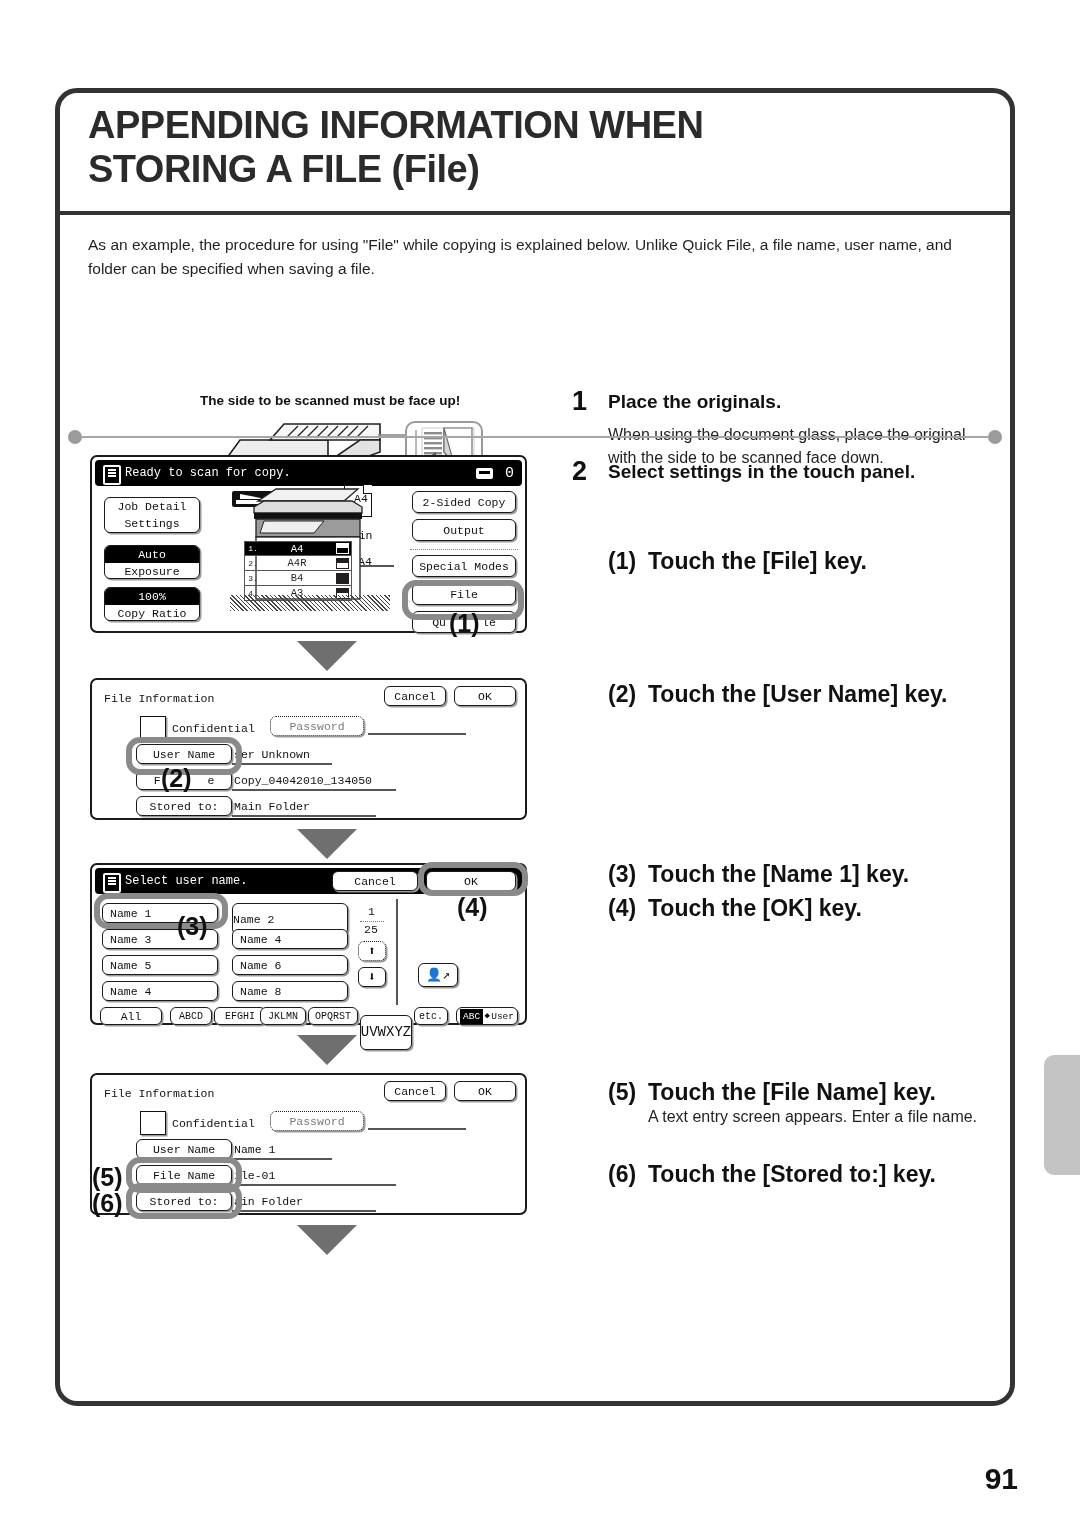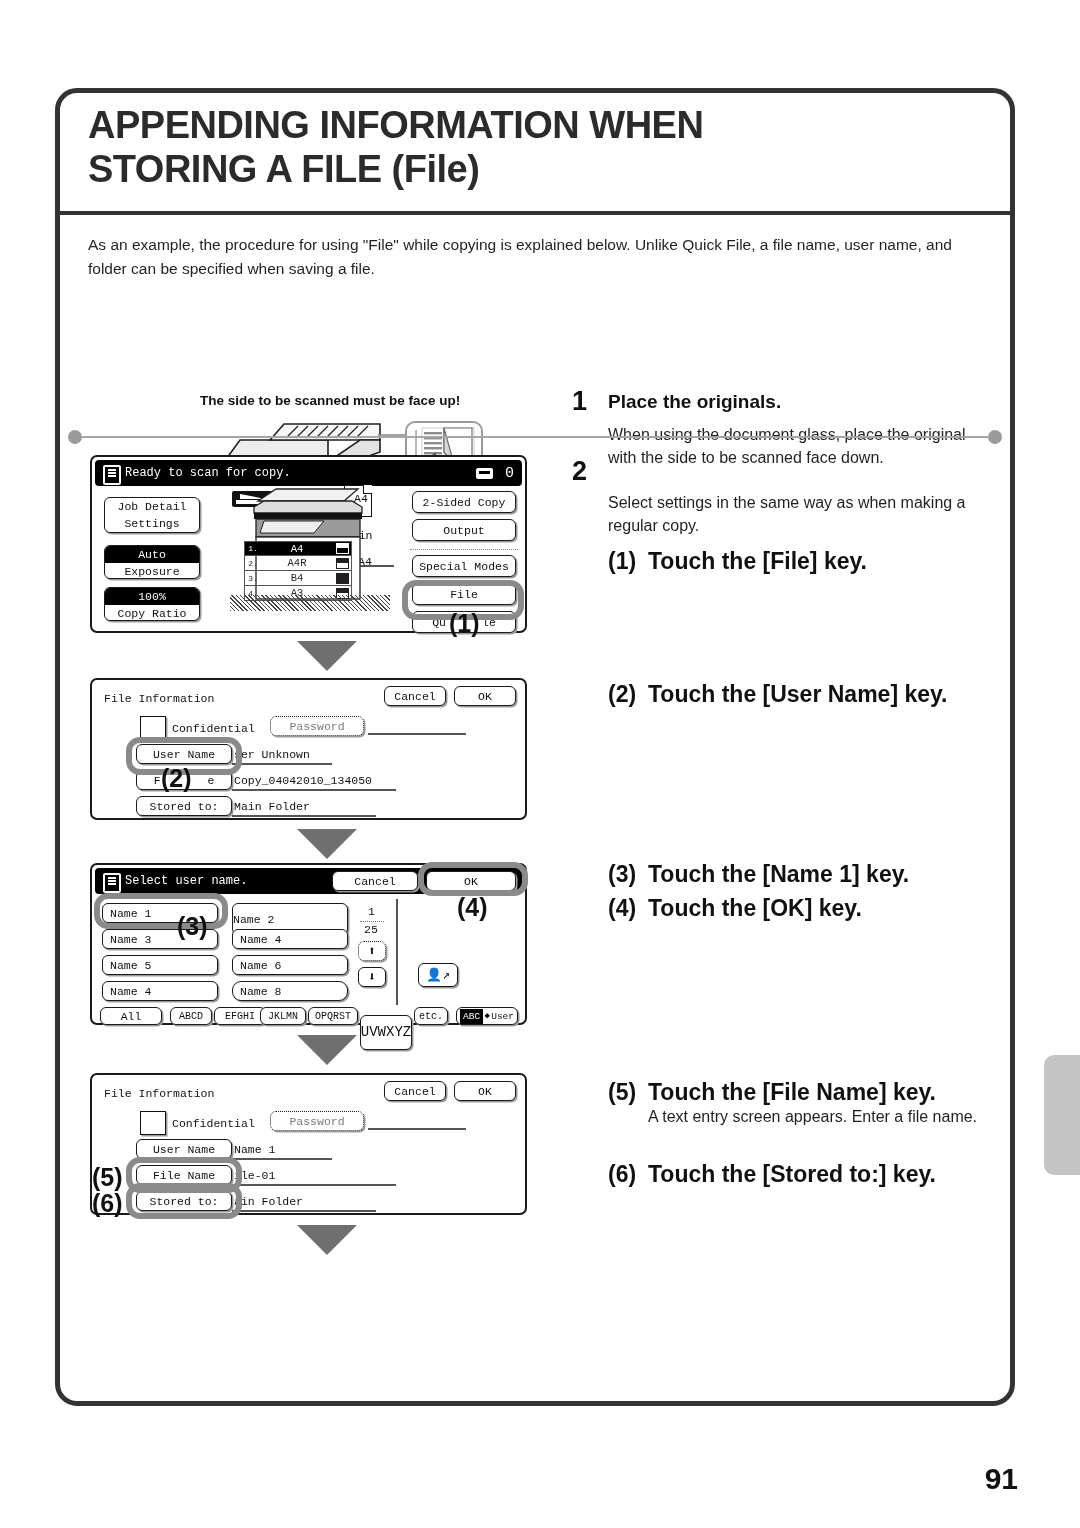--- a/index.html
+++ b/index.html
@@ -233,21 +233,21 @@
   <div class="step-head" style="left:548px;top:298px;">Place the originals.</div>
   <div class="step-body" style="left:548px;top:330px;width:380px;">When using the document glass, place the original with the side to be scanned face down.</div>
 
   <div class="divider">
     <div class="bar"></div>
     <div class="knob left"></div>
     <div class="knob right"></div>
   </div>
 
   <div class="step-num" style="left:512px;top:363px;">2</div>
-  <div class="step-body" style="left:548px;top:398px;width:360px;">Select settings in the same way as when making a regular copy.</div>
+  <div class="step-head" style="left:548px;top:368px;">Select settings in the touch panel.</div>
 
   <div class="sub-step" style="left:548px;top:455px;">
     <span class="idx">(1)</span><span>Touch the [File] key.</span>
   </div>
 
   <div class="sub-step" style="left:548px;top:588px;">
     <span class="idx">(2)</span><span>Touch the [User Name] key.</span>
   </div>
 
   <div class="sub-step" style="left:548px;top:768px;">
@@ -398,21 +398,21 @@
     <div class="key" style="left:240px;top:6px;width:86px;height:20px;">Cancel</div>
     <div class="key" style="left:334px;top:6px;width:90px;height:20px;">OK</div>
 
     <div class="key" style="left:10px;top:38px;width:116px;height:20px;justify-content:flex-start;padding-left:7px;">Name 1</div>
     <div class="key" style="left:140px;top:38px;width:116px;height:32px;justify-content:flex-start;padding-left:0;">Name 2</div>
     <div class="key" style="left:10px;top:64px;width:116px;height:20px;justify-content:flex-start;padding-left:7px;">Name 3</div>
     <div class="key" style="left:140px;top:64px;width:116px;height:20px;justify-content:flex-start;padding-left:7px;">Name 4</div>
     <div class="key" style="left:10px;top:90px;width:116px;height:20px;justify-content:flex-start;padding-left:7px;">Name 5</div>
     <div class="key" style="left:140px;top:90px;width:116px;height:20px;justify-content:flex-start;padding-left:7px;">Name 6</div>
     <div class="key" style="left:10px;top:116px;width:116px;height:20px;justify-content:flex-start;padding-left:7px;">Name 4</div>
-    <div class="key" style="left:140px;top:116px;width:116px;height:20px;justify-content:flex-start;padding-left:7px;border-radius:9px;">Name 8</div>
+    <div class="key" style="left:140px;top:116px;width:116px;height:20px;justify-content:flex-start;padding-left:7px;">Name 8</div>
 
     <div class="lcd-label" style="left:276px;top:40px;">1</div>
     <div style="position:absolute;left:268px;top:56px;width:24px;border-top:1.5px dotted #777;"></div>
     <div class="lcd-label" style="left:272px;top:58px;">25</div>
     <div class="key dotted" style="left:266px;top:76px;width:28px;height:20px;color:#111;">
       <span style="font-size:13px;line-height:13px;">⬆</span>
     </div>
     <div class="key" style="left:266px;top:102px;width:28px;height:20px;">
       <span style="font-size:13px;line-height:13px;">⬇</span>
     </div>

